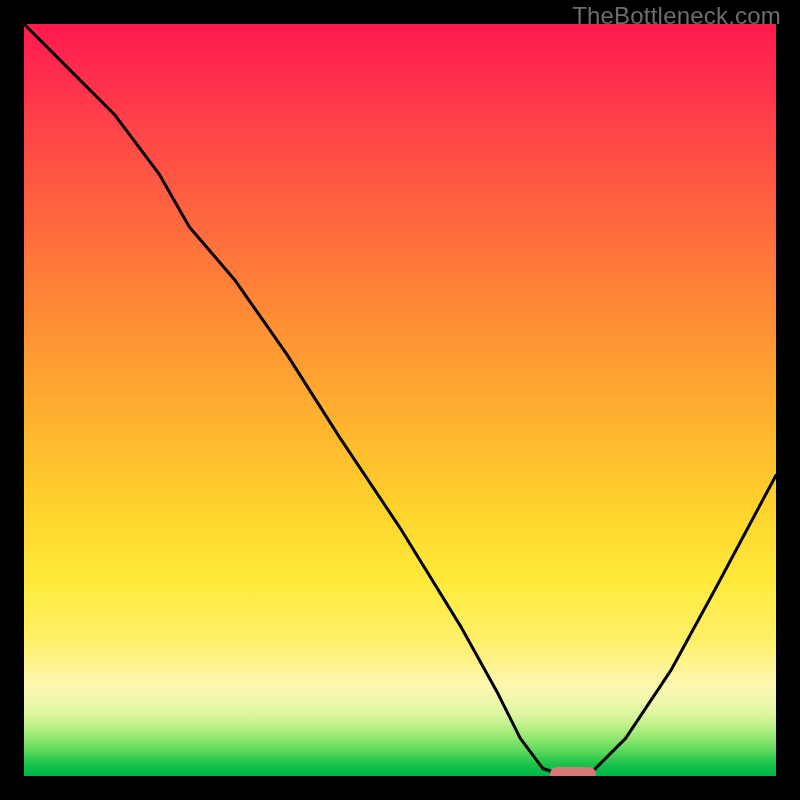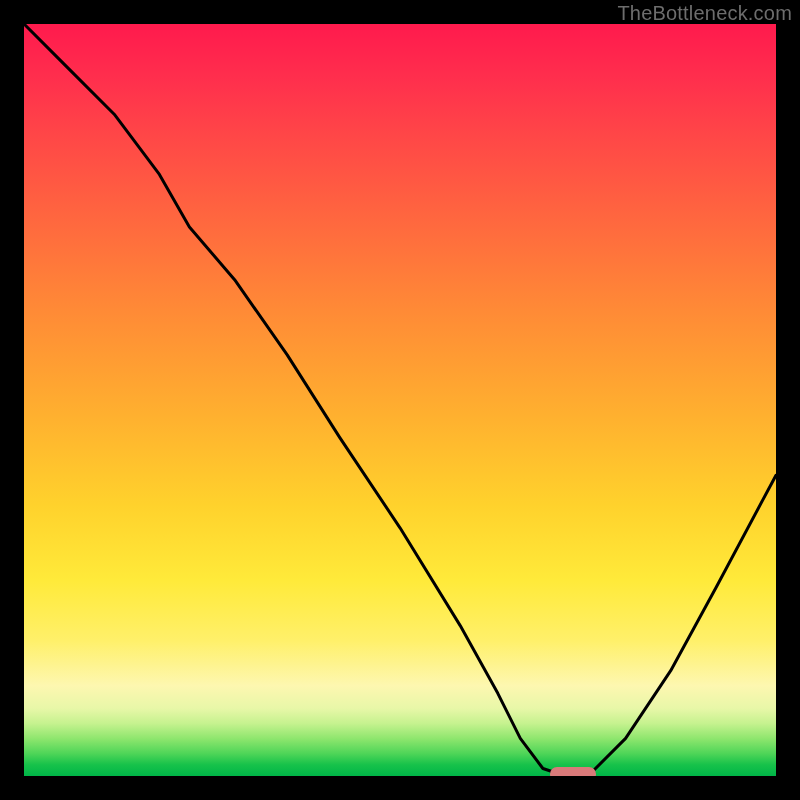--- a/index.html
+++ b/index.html
@@ -57,24 +57,24 @@
   }
   .marker {
     position: absolute;
     background: #d97a7a;
     border-radius: 8px;
     height: 14px;
   }
   .watermark {
     position: absolute;
     top: 2px;
-    right: 8px;
+    right: 19px;
     color: #6d6d6d;
     font-family: Arial, Helvetica, sans-serif;
-    font-size: 20px;
+    font-size: 24px;
     letter-spacing: 0.2px;
     user-select: none;
   }
 </style>
 </head>
 <body>
 
 <div class="frame">
   <div class="plot">
     <div class="gradient"></div>

